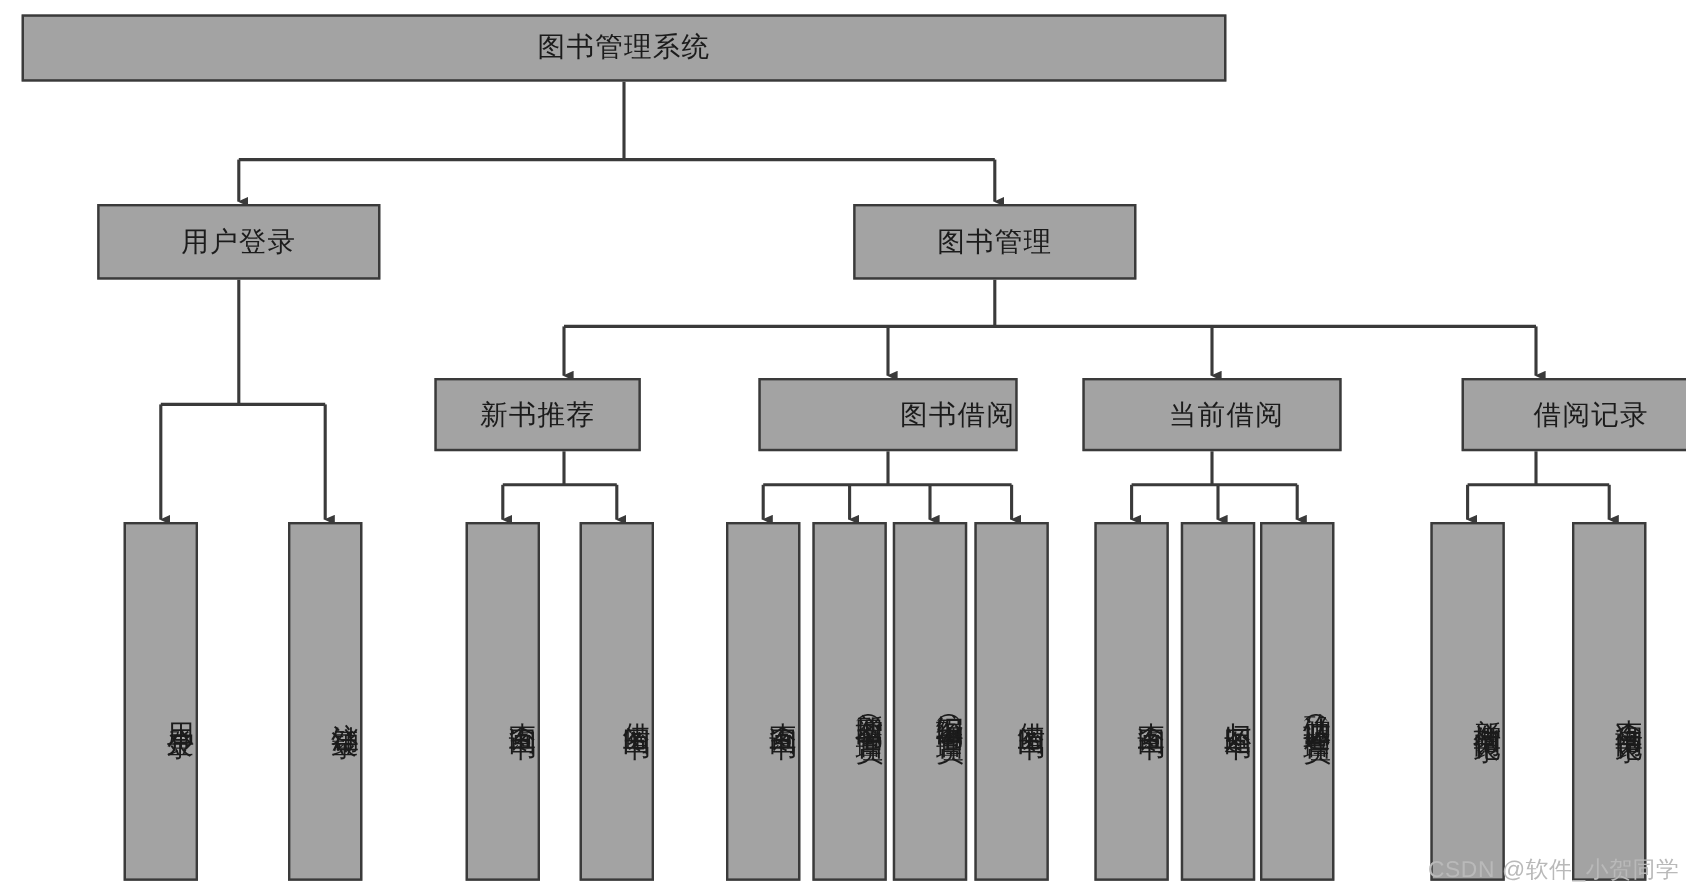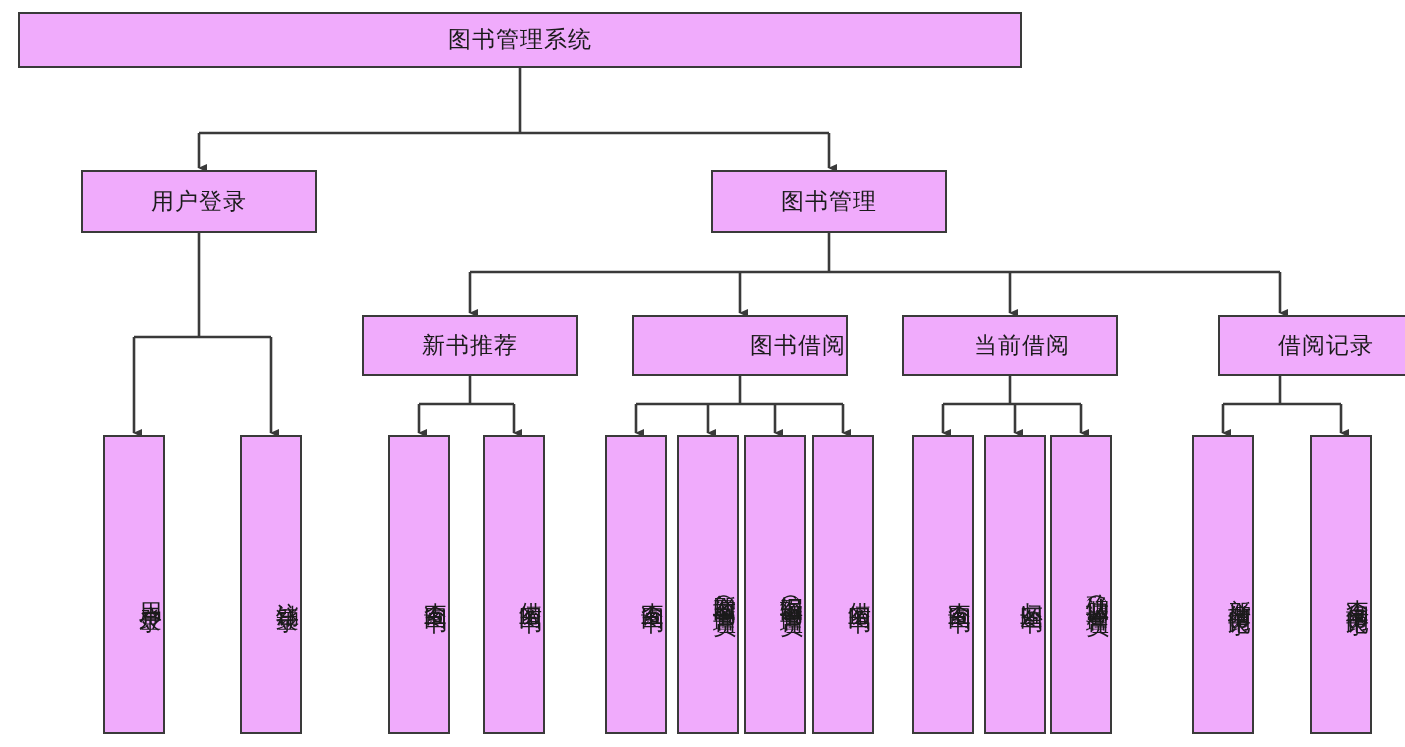--- a/index.html
+++ b/index.html
@@ -23,21 +23,21 @@
     left: 0;
     top: 0;
     width: 1405px;
     height: 747px;
     pointer-events: none;
   }
   .node {
     position: absolute;
     box-sizing: border-box;
     border: 2px solid #3a3a3a;
-    background: #f0abfc;
+    background: #a3a3a3;
     display: flex;
     align-items: center;
     justify-content: center;
     color: #1b1b1b;
     z-index: 2;
   }
   .node.horizontal {
     font-size: 23px;
     letter-spacing: 1px;
     line-height: 1.2;
@@ -119,21 +119,21 @@
   <div id="node-layer">
       <div class="node horizontal" style="left: 18px; top: 12px; width: 1004px; height: 56px;">
         <span class="node-label">图书管理系统</span>
       </div>
       <div class="node horizontal" style="left: 81px; top: 170px; width: 236px; height: 63px;">
         <span class="node-label">用户登录</span>
       </div>
       <div class="node horizontal" style="left: 711px; top: 170px; width: 236px; height: 63px;">
         <span class="node-label">图书管理</span>
       </div>
-      <div class="node horizontal" style="left: 362px; top: 315px; width: 216px; height: 61px;">
+      <div class="node horizontal" style="left: 362px; top: 315px; width: 172px; height: 61px;">
         <span class="node-label">新书推荐</span>
       </div>
       <div class="node horizontal" style="left: 632px; top: 315px; width: 216px; height: 61px; justify-content: flex-end;">
         <span class="node-label">图书借阅</span>
       </div>
       <div class="node horizontal" style="left: 902px; top: 315px; width: 216px; height: 61px; padding-left: 24px;">
         <span class="node-label">当前借阅</span>
       </div>
       <div class="node horizontal" style="left: 1172px; top: 315px; width: 216px; height: 61px; margin-left: 46px;">
         <span class="node-label">借阅记录</span>
@@ -172,14 +172,15 @@
         <span class="node-label">确认归还（管理员）</span>
       </div>
       <div class="node vertical" style="left: 1192px; top: 435px; width: 62px; height: 299px;">
         <span class="node-label">新增借阅记录</span>
       </div>
       <div class="node vertical" style="left: 1310px; top: 435px; width: 62px; height: 299px;">
         <span class="node-label">查询借阅记录</span>
       </div>
     </div>
 
+  <div class="watermark">CSDN @软件_小贺同学</div>
 
 </div>
 
 </body></html>

